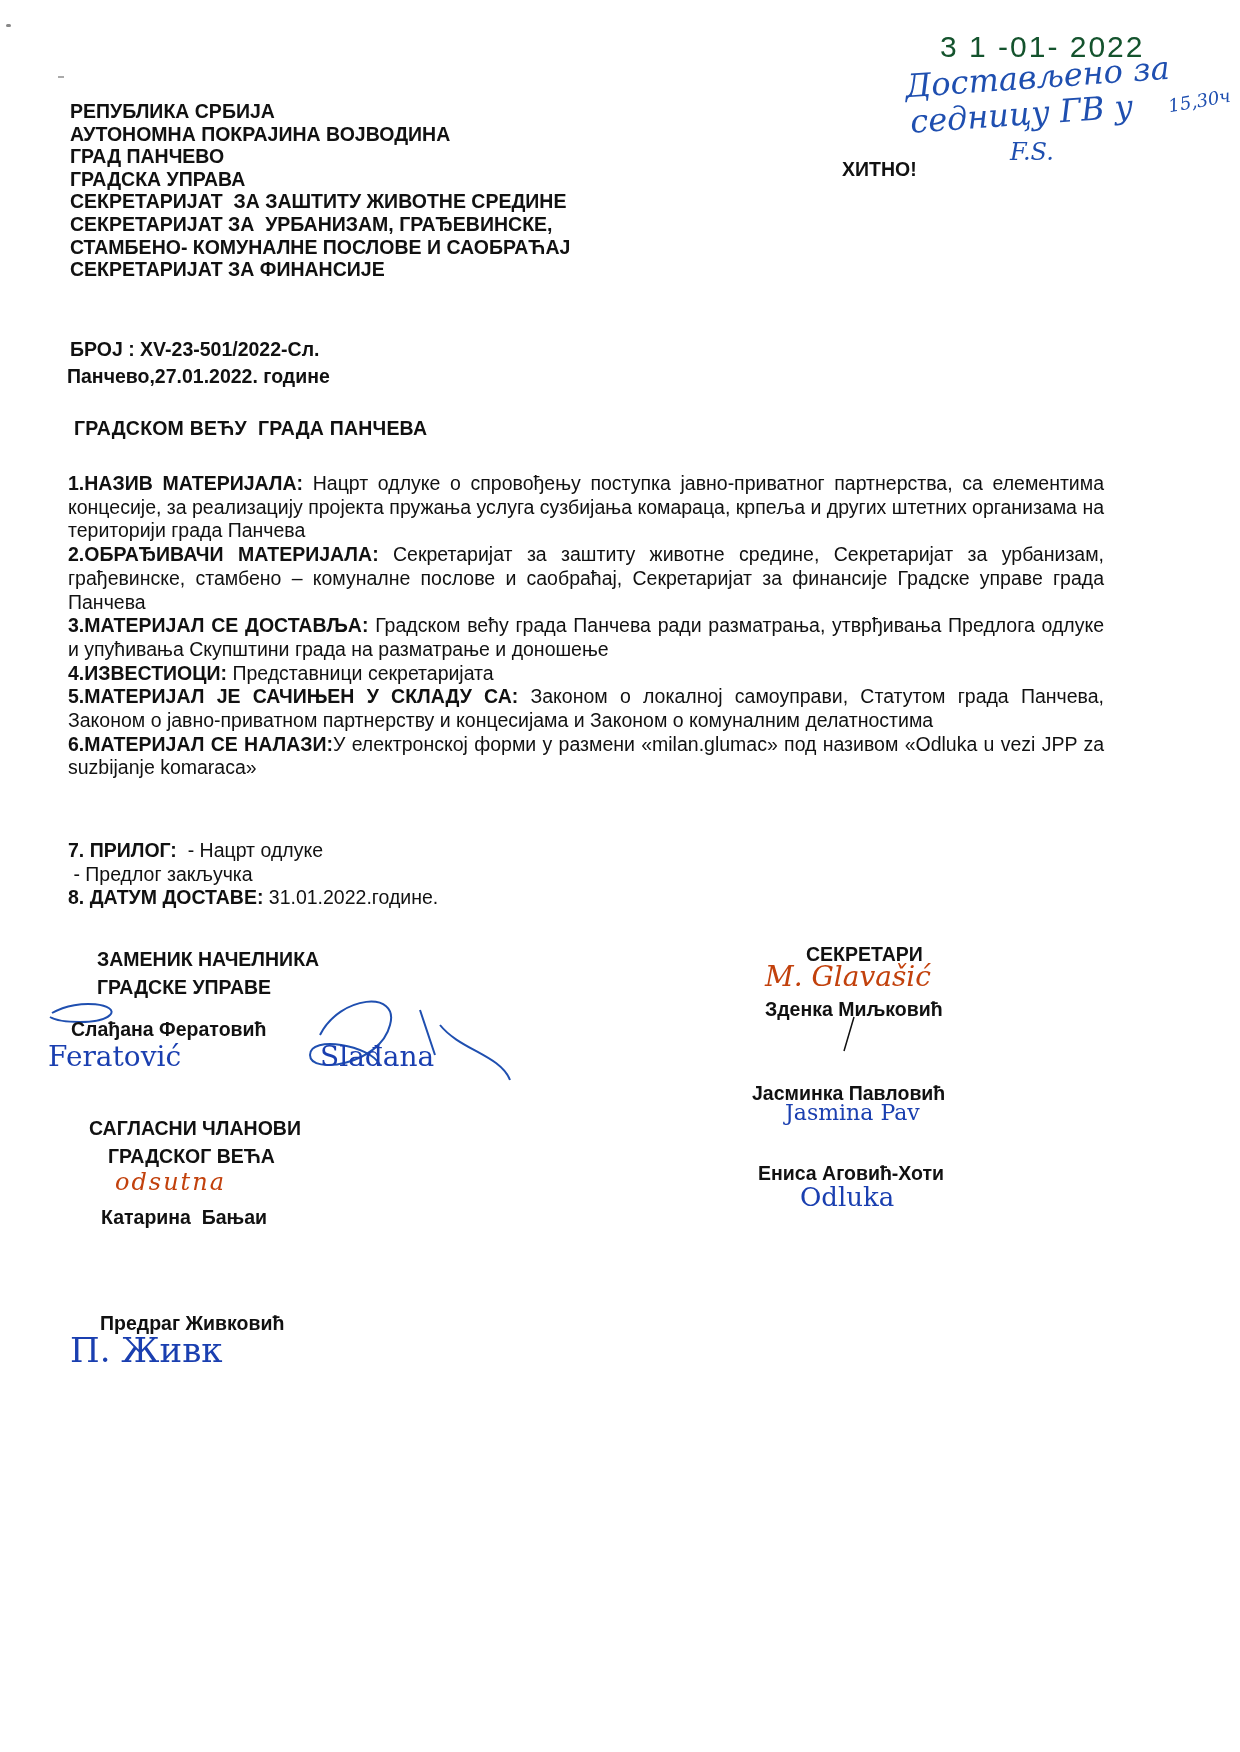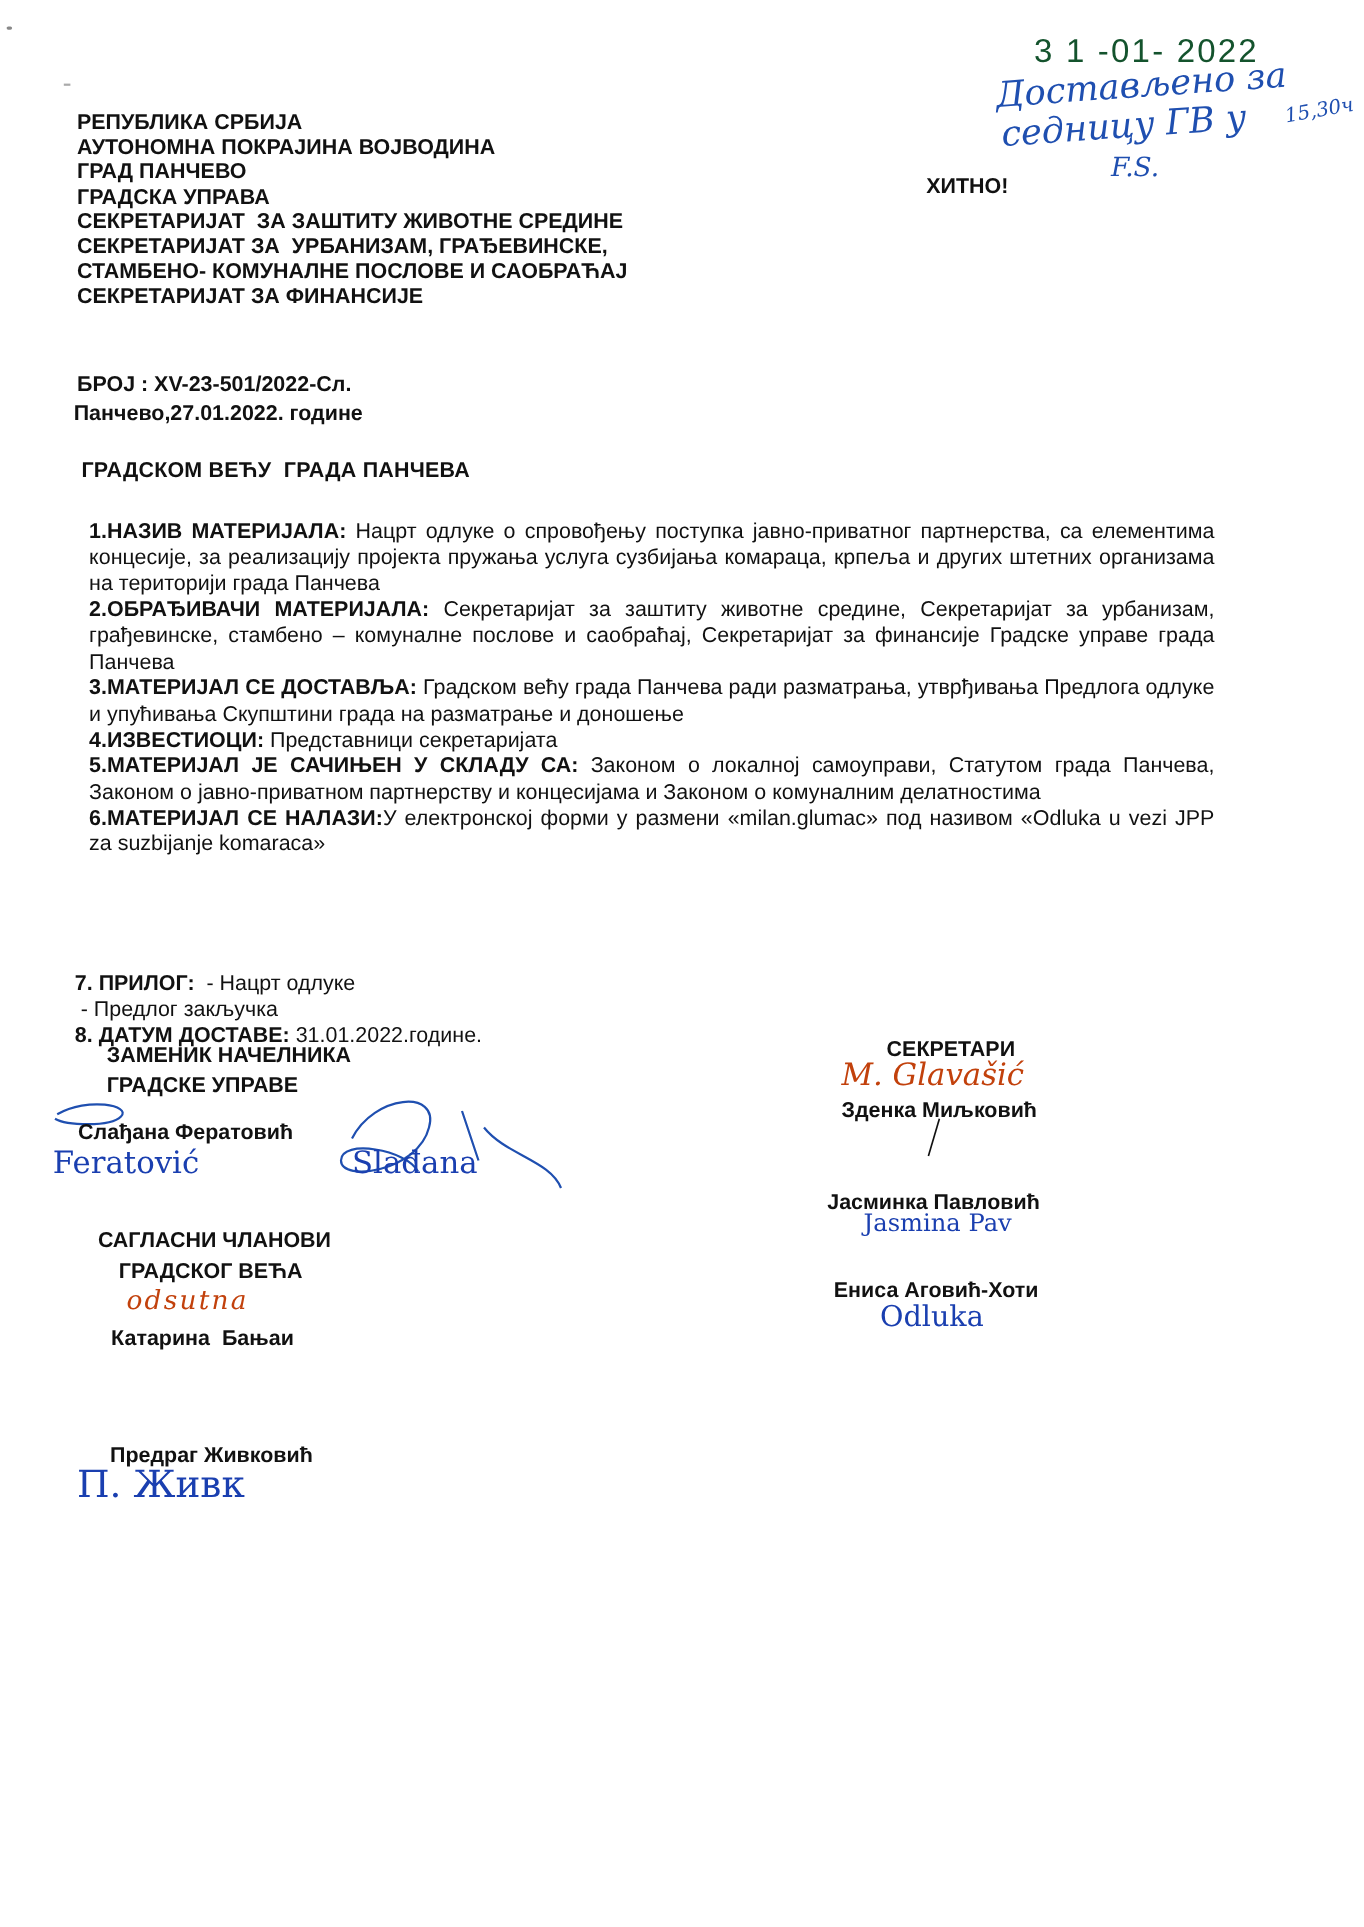--- a/index.html
+++ b/index.html
@@ -12,24 +12,24 @@
   .hand { color: #1f4fb0; font-family: "DejaVu Serif", serif; font-style: italic; }
   .note1 { left: 905px; top: 58px; font-size: 32px; transform: rotate(-4deg); }
   .note2 { left: 910px; top: 95px; font-size: 32px; transform: rotate(-4deg); }
   .note3 { left: 1010px; top: 138px; font-size: 24px; }
   .num { left: 1168px; top: 90px; font-size: 18px; transform: rotate(-10deg); }
   .ref { left: 70px; top: 336px; font-weight: bold; font-size: 19.5px; line-height: 27px; }
   .ref div { white-space: pre; }
   .ref .date { margin-left: -3px; }
   .recipient { left: 74px; top: 417px; font-weight: bold; font-size: 19.5px; letter-spacing: 0.2px; white-space: pre; font-family: "Liberation Sans Narrow", "Liberation Sans", sans-serif; }
   .body { left: 68px; top: 472px; width: 1036px; font-size: 19.5px; line-height: 23.7px; font-family: "Liberation Sans Narrow", "Liberation Sans", sans-serif; }
-  .item { text-align: justify; margin-left: 13px; }
+  .item { text-align: justify; }
   .item b { font-weight: bold; }
   .nojust { text-align: left; }
-  .att { left: 68px; top: 839px; font-size: 19.5px; line-height: 23.7px; margin-top: 44px; }
+  .att { left: 68px; top: 839px; font-size: 19.5px; line-height: 23.7px; }
   .att div { white-space: pre; }
   .sigl { left: 97px; top: 945px; font-weight: bold; font-size: 19.5px; line-height: 28px; }
   .name { font-weight: bold; font-size: 19.5px; white-space: pre; }
   .sig { color: #1a3fb0; font-family: "DejaVu Serif", serif; }
   .sig-black { color: #c2410c; font-family: "DejaVu Serif", serif; font-style: italic; }
   .dot { left: 6px; top: 24px; width: 5px; height: 3px; background: #888; border-radius: 2px; }
   .dot2 { left: 58px; top: 76px; width: 6px; height: 2px; background: #aaa; }
 </style>
 </head>
 <body>

